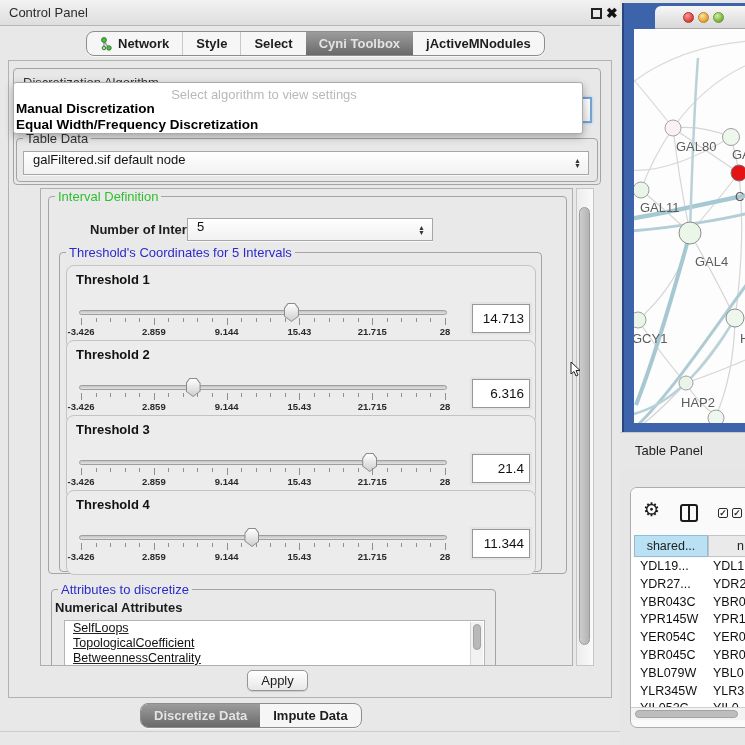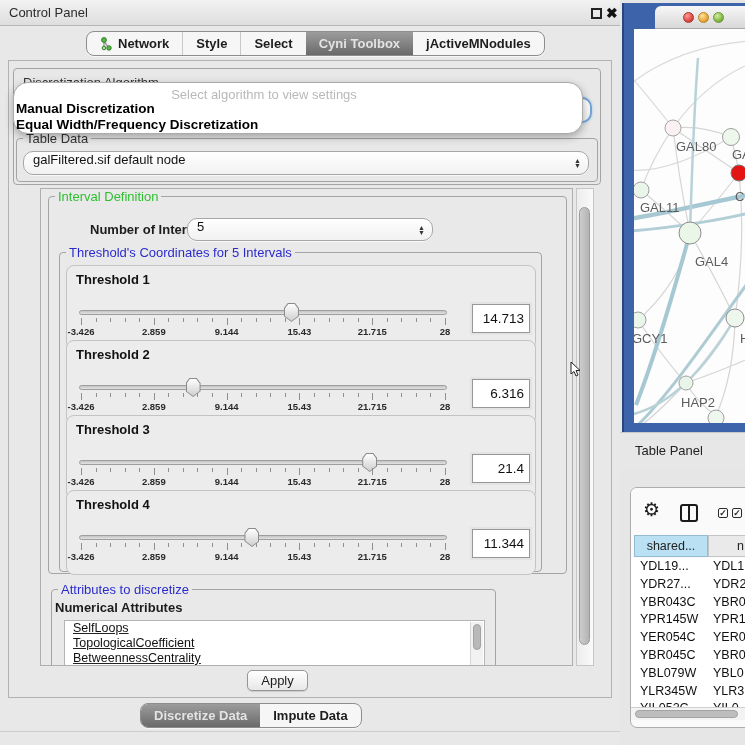--- a/index.html
+++ b/index.html
@@ -29,30 +29,30 @@
   
   .group{position:absolute;border:1px solid #a4a4a4;border-radius:4px;}
   .gtitle{position:absolute;left:6px;top:-8px;padding:0 3px;font-size:13px;background:#e8e8e8;white-space:nowrap;}
   .gtitle.inner-bg{background:#e9e9e9;}
   .gtitle.below{top:6px;}
   .t-black{color:#333;}
   .t-green{color:#2fbf2f;}
   .t-blue{color:#2b2bcc;}
 
   
-  .combo{position:absolute;background:linear-gradient(#ffffff,#f1f1f1);border:1px solid #a7a7a7;border-radius:10px;
+  .combo{position:absolute;background:linear-gradient(#ffffff,#f1f1f1);border:1px solid #a7a7a7;border-radius:0;
     font-size:13px;color:#111;display:flex;align-items:center;padding:0 22px 7px 9px;
     box-shadow:0 1px 0 rgba(255,255,255,.7);}
   .combo .arrows{position:absolute;right:7px;top:50%;transform:translateY(-50%);
     display:flex;flex-direction:column;align-items:center;font-size:7px;line-height:5px;color:#333;}
   .combo.focus{border:2px solid #74a3d4;box-shadow:0 0 3px #9cc2e8;}
 
   
   .popup{position:absolute;left:13px;top:82px;width:570px;height:52px;background:#fff;
-    border:1px solid #ababab;border-radius:15px;box-shadow:0 3px 8px rgba(0,0,0,.30);z-index:40;}
+    border:1px solid #ababab;border-radius:3px;box-shadow:0 3px 8px rgba(0,0,0,.30);z-index:40;}
   .popup-hint{position:absolute;left:60px;top:4px;width:380px;text-align:center;font-size:13px;color:#b9b9b9;}
   .popup-item{position:absolute;left:2px;width:560px;font-size:13.5px;color:#000;white-space:nowrap;}
   .popup-item.b{font-weight:bold;top:18px;}
   .popup-item.r{top:34px;font-weight:bold;}
 
   
   .outer-frame{position:absolute;left:8px;top:60px;width:604px;height:638px;border:1px solid #b2b2b2;background:#e8e8e8;}
   .scrollpane{position:absolute;left:40px;top:188px;width:533px;height:478px;border:1px solid #aeaeae;
     background:#e9e9e9;overflow:hidden;}
   .vscroll{position:absolute;left:576px;top:188px;width:18px;height:478px;border:1px solid #c6c6c6;

